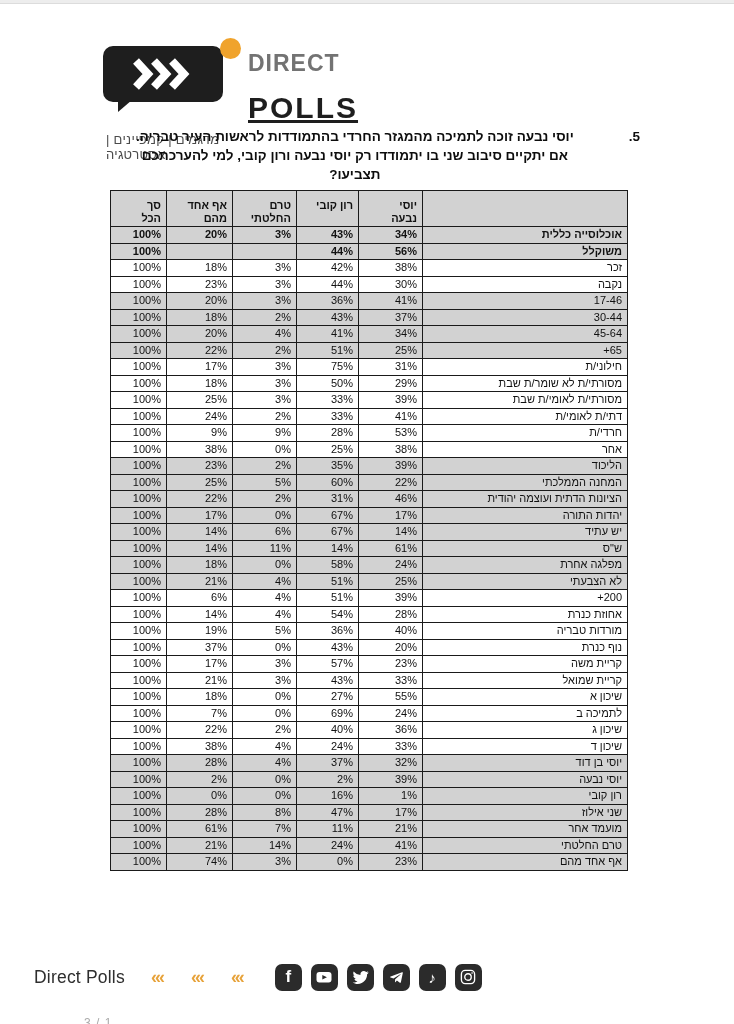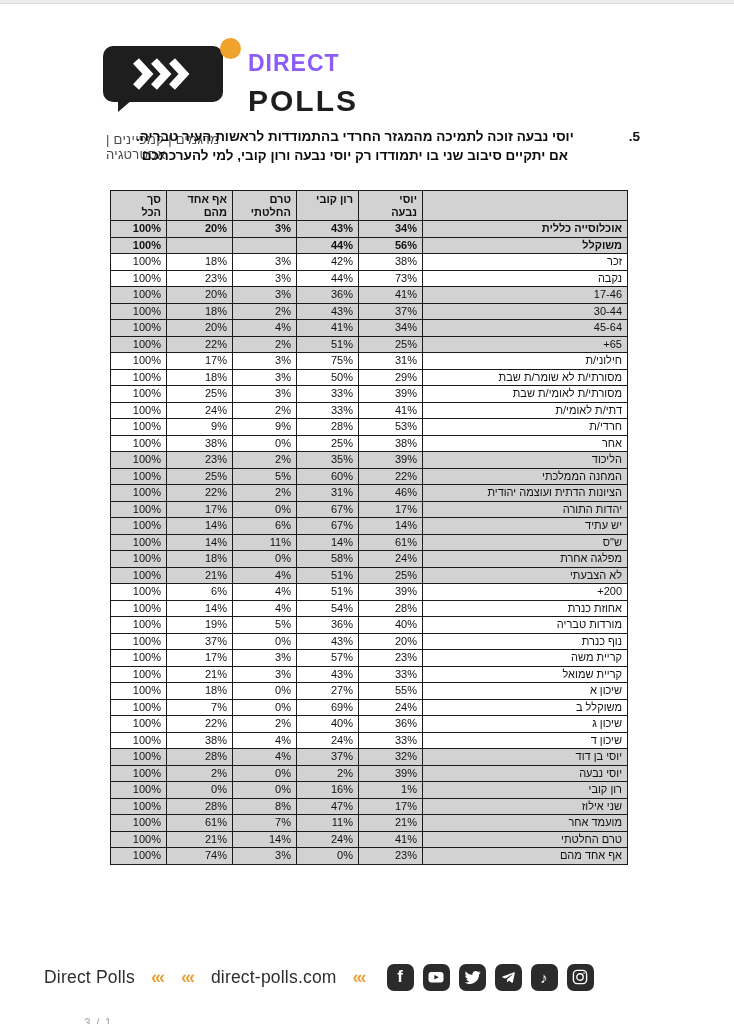--- a/index.html
+++ b/index.html
@@ -14,48 +14,48 @@
   
   .logo { position:absolute; left:100px; top:36px; width:300px; height:95px; }
   .bubble { position:absolute; left:3px; top:10px; width:120px; height:56px;
             background:#1e1e1e; border-radius:10px; display:flex;
             align-items:center; justify-content:center; }
   .bubble-tail { position:absolute; left:18px; top:64px; width:0; height:0;
                  border-left:14px solid #1e1e1e; border-bottom:12px solid transparent; }
   .logo-dot { position:absolute; left:120px; top:2px; width:21px; height:21px;
               border-radius:50%; background:#F0A32C; }
   .logo-text { position:absolute; left:148px; top:16px; line-height:1; }
-  .brand-top { font-size:23px; font-weight:800; letter-spacing:1px; color:#8b5cf6; }
-  .brand-bottom { font-size:30px; font-weight:600; letter-spacing:2px; color:#1e1e1e; margin-top:11px; }
+  .brand-top { font-size:23px; font-weight:800; letter-spacing:1px; color:#737373; }
+  .brand-bottom { font-size:30px; font-weight:600; letter-spacing:2px; color:#1e1e1e; margin-top:18px;text-decoration:underline; }
   .tagline { position:absolute; left:6px; top:96px; width:150px; direction:rtl;
              text-align:left; font-size:13px; color:#4a4a4a; letter-spacing:0.3px; }
 
   
   .question { position:absolute; right:94px; top:127px; width:550px;
               direction:rtl; display:flex; gap:9px;
               font-weight:700; font-size:13.5px; line-height:19px; color:#0d0d0d; }
   .q-number { white-space:nowrap; }
   .q-lines { flex:1; text-align:center; }
 
   
   .tbl-wrap { position:absolute; left:110px; top:190px; }
   table { border-collapse:collapse; direction:rtl; table-layout:fixed; width:517px; }
   col.c-label { width:205px; } col.c-yossi { width:64px; } col.c-ron { width:62px; }
   col.c-und { width:64px; } col.c-none { width:66px; } col.c-total { width:56px; }
   th, td { border:1px solid #1a1a1a; font-size:11px; padding:1px 5px;
            text-align:right; overflow:hidden; white-space:nowrap; }
   th { font-weight:700; white-space:pre-line; vertical-align:top;
-       background:#d2d2d2; line-height:13px; padding-top:2px; }
+       background:#d2d2d2; line-height:13px; padding-top:8px; }
   td { height:16.5px; line-height:13px; }
   tr.shade td { background:#d2d2d2; }
   tr.bold td { font-weight:700; }
 
   
   .footer { position:absolute; left:0; top:960px; width:734px; height:34px;
-            display:flex; align-items:center; padding-left:44px; gap:16px; }
+            display:flex; align-items:center; padding-left:34px; gap:26px; }
   .f-text { font-size:17.5px; color:#2e2e2e; font-weight:500; letter-spacing:0.2px; }
   .chev { color:#E7A33B; font-weight:900; font-size:18px; letter-spacing:-2px;
           padding-right:2px; line-height:1; }
   .socials { display:flex; gap:9px; margin-left:4px; }
   .sicon { width:27px; height:27px; background:#2b2b2b; border-radius:7px;
            display:flex; align-items:center; justify-content:center;
            color:#fff; font-weight:700; }
   .sicon svg { display:block; }
   .fb-f { font-size:17px; font-weight:800; }
   .note { font-size:15px; }
@@ -84,20 +84,21 @@
       <div class="brand-bottom">POLLS</div>
     </div>
     <div class="tagline">מדגמים | קמפיינים | אסטרטגיה</div>
   </div>
 
   <div class="question">
     <span class="q-number">5.</span>
     <div class="q-lines">
       <div>יוסי נבעה זוכה לתמיכה מהמגזר החרדי בהתמודדות לראשות העיר טבריה.</div>
       <div>אם יתקיים סיבוב שני בו יתמודדו רק יוסי נבעה ורון קובי, למי להערכתכם</div>
+      <div>תצביעו?</div>
     </div>
   </div>
 
   <div class="tbl-wrap">
     <table>
       <colgroup>
         <col class="c-label">
           <col class="c-yossi">
           <col class="c-ron">
         <col class="c-und">
@@ -138,21 +139,21 @@
           <tr>
             <td>זכר</td>
             <td>38%</td>
             <td>42%</td>
             <td>3%</td>
             <td>18%</td>
             <td>100%</td>
           </tr>
           <tr>
             <td>נקבה</td>
-            <td>73%</td>
+            <td>30%</td>
             <td>44%</td>
             <td>3%</td>
             <td>23%</td>
             <td>100%</td>
           </tr>
           <tr class="shade">
             <td>17-46</td>
             <td>41%</td>
             <td>36%</td>
             <td>3%</td>
@@ -345,21 +346,21 @@
           </tr>
           <tr>
             <td>שיכון א</td>
             <td>55%</td>
             <td>27%</td>
             <td>0%</td>
             <td>18%</td>
             <td>100%</td>
           </tr>
           <tr>
-            <td>משוקלל ב</td>
+            <td>לתמיכה ב</td>
             <td>24%</td>
             <td>69%</td>
             <td>0%</td>
             <td>7%</td>
             <td>100%</td>
           </tr>
           <tr>
             <td>שיכון ג</td>
             <td>36%</td>
             <td>40%</td>
@@ -432,21 +433,20 @@
             <td>100%</td>
           </tr>
         </tbody>
     </table>
   </div>
 
   <div class="footer">
     <span class="f-text">Direct Polls</span>
     <span class="chev">‹‹‹</span>
     <span class="chev">‹‹‹</span>
-    <span class="f-text">direct-polls.com</span>
     <span class="chev">‹‹‹</span>
     <div class="socials">
       <div class="sicon">
           <span class="fb-f">f</span>
         </div>
       <div class="sicon">
         <svg width="20" height="20" viewBox="0 0 24 24">
             <rect x="3" y="6" width="18" height="12.5" rx="3.5" fill="#fff"></rect>
             <polygon points="10,9.5 15.5,12.2 10,15" fill="#2b2b2b"></polygon>
           </svg>

